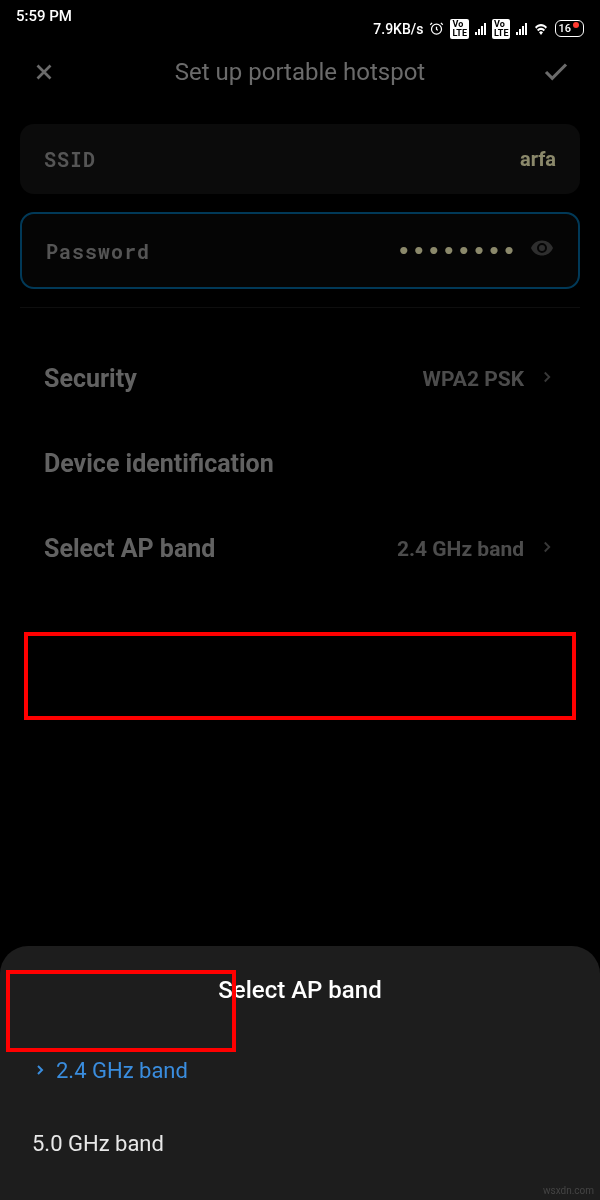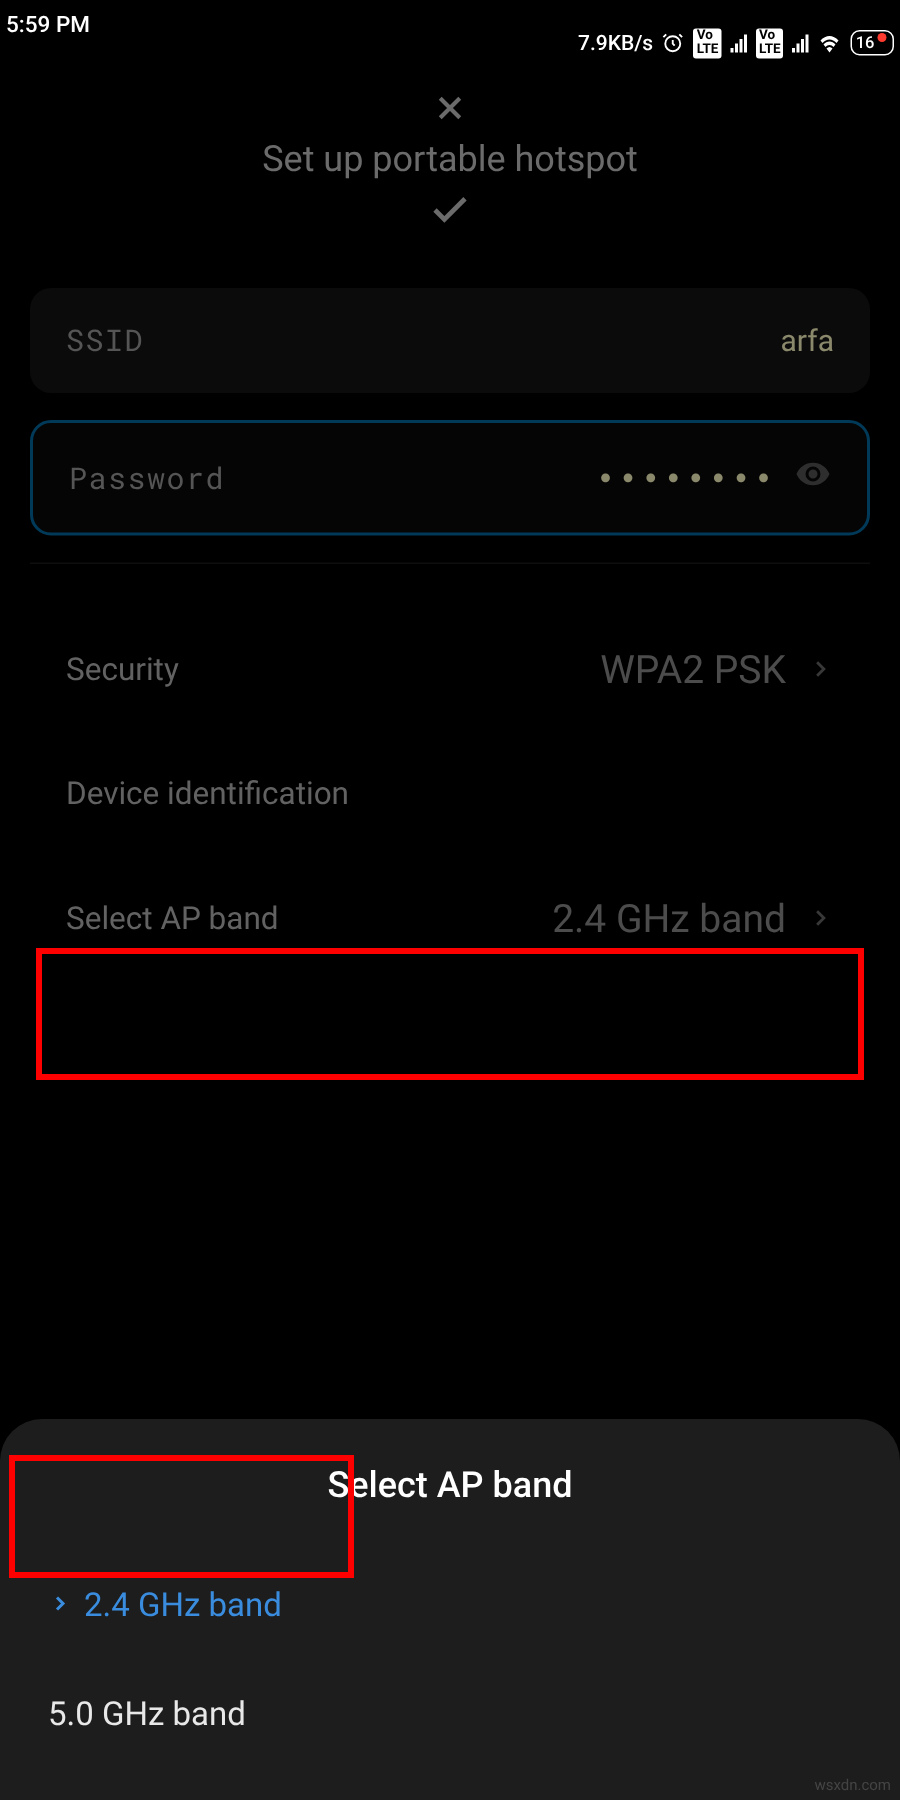--- a/index.html
+++ b/index.html
@@ -13,21 +13,21 @@
       height: 1200px;
       background: #000;
       color: #fff;
       position: relative;
       overflow: hidden;
     }
     .status-bar {
       height: 32px;
       display: flex;
       align-items: center;
-      padding: 0 4px;
+      padding: 0 16px;
       font-size: 15px;
       font-weight: 500;
       color: #fff;
     }
     .status-left {
       flex: 1;
     }
     .status-right {
       display: flex;
       align-items: center;
@@ -60,40 +60,40 @@
     .battery-dot {
       width: 6px;
       height: 6px;
       background: #ff3b30;
       border-radius: 50%;
     }
     .header {
       display: flex;
       align-items: center;
       padding: 20px 24px;
-      flex-direction: column;
     }
     .header-close, .header-check {
       width: 40px;
       height: 40px;
       display: flex;
       align-items: center;
       justify-content: center;
       color: #6b6b6b;
     }
     .header-title {
       flex: 1;
       text-align: center;
       font-size: 24px;
       font-weight: 400;
       color: #6b6b6b;
     }
     .content {
       padding: 12px 20px;
       opacity: 0.55;
+      font-weight: bold;
     }
     .field-card {
       background: #141414;
       border-radius: 14px;
       padding: 22px 24px;
       margin-bottom: 18px;
       display: flex;
       align-items: center;
       justify-content: space-between;
     }
@@ -126,28 +126,28 @@
       background: #1a1a1a;
       margin: 10px 0 28px;
     }
     .setting-row {
       display: flex;
       align-items: center;
       justify-content: space-between;
       padding: 28px 24px;
     }
     .setting-label {
+      font-size: 25px;
+      color: #b3b3b3;
+    }
+    .setting-value {
+      display: flex;
+      align-items: center;
+      gap: 14px;
       font-size: 21px;
-      color: #b3b3b3;
-    }
-    .setting-value {
-      display: flex;
-      align-items: center;
-      gap: 14px;
-      font-size: 26px;
       color: #8a8a8a;
     }
     .chevron {
       color: #666;
     }
     .red-box {
       border: 4px solid #ff0000;
       position: absolute;
     }
     .red-box-1 {

